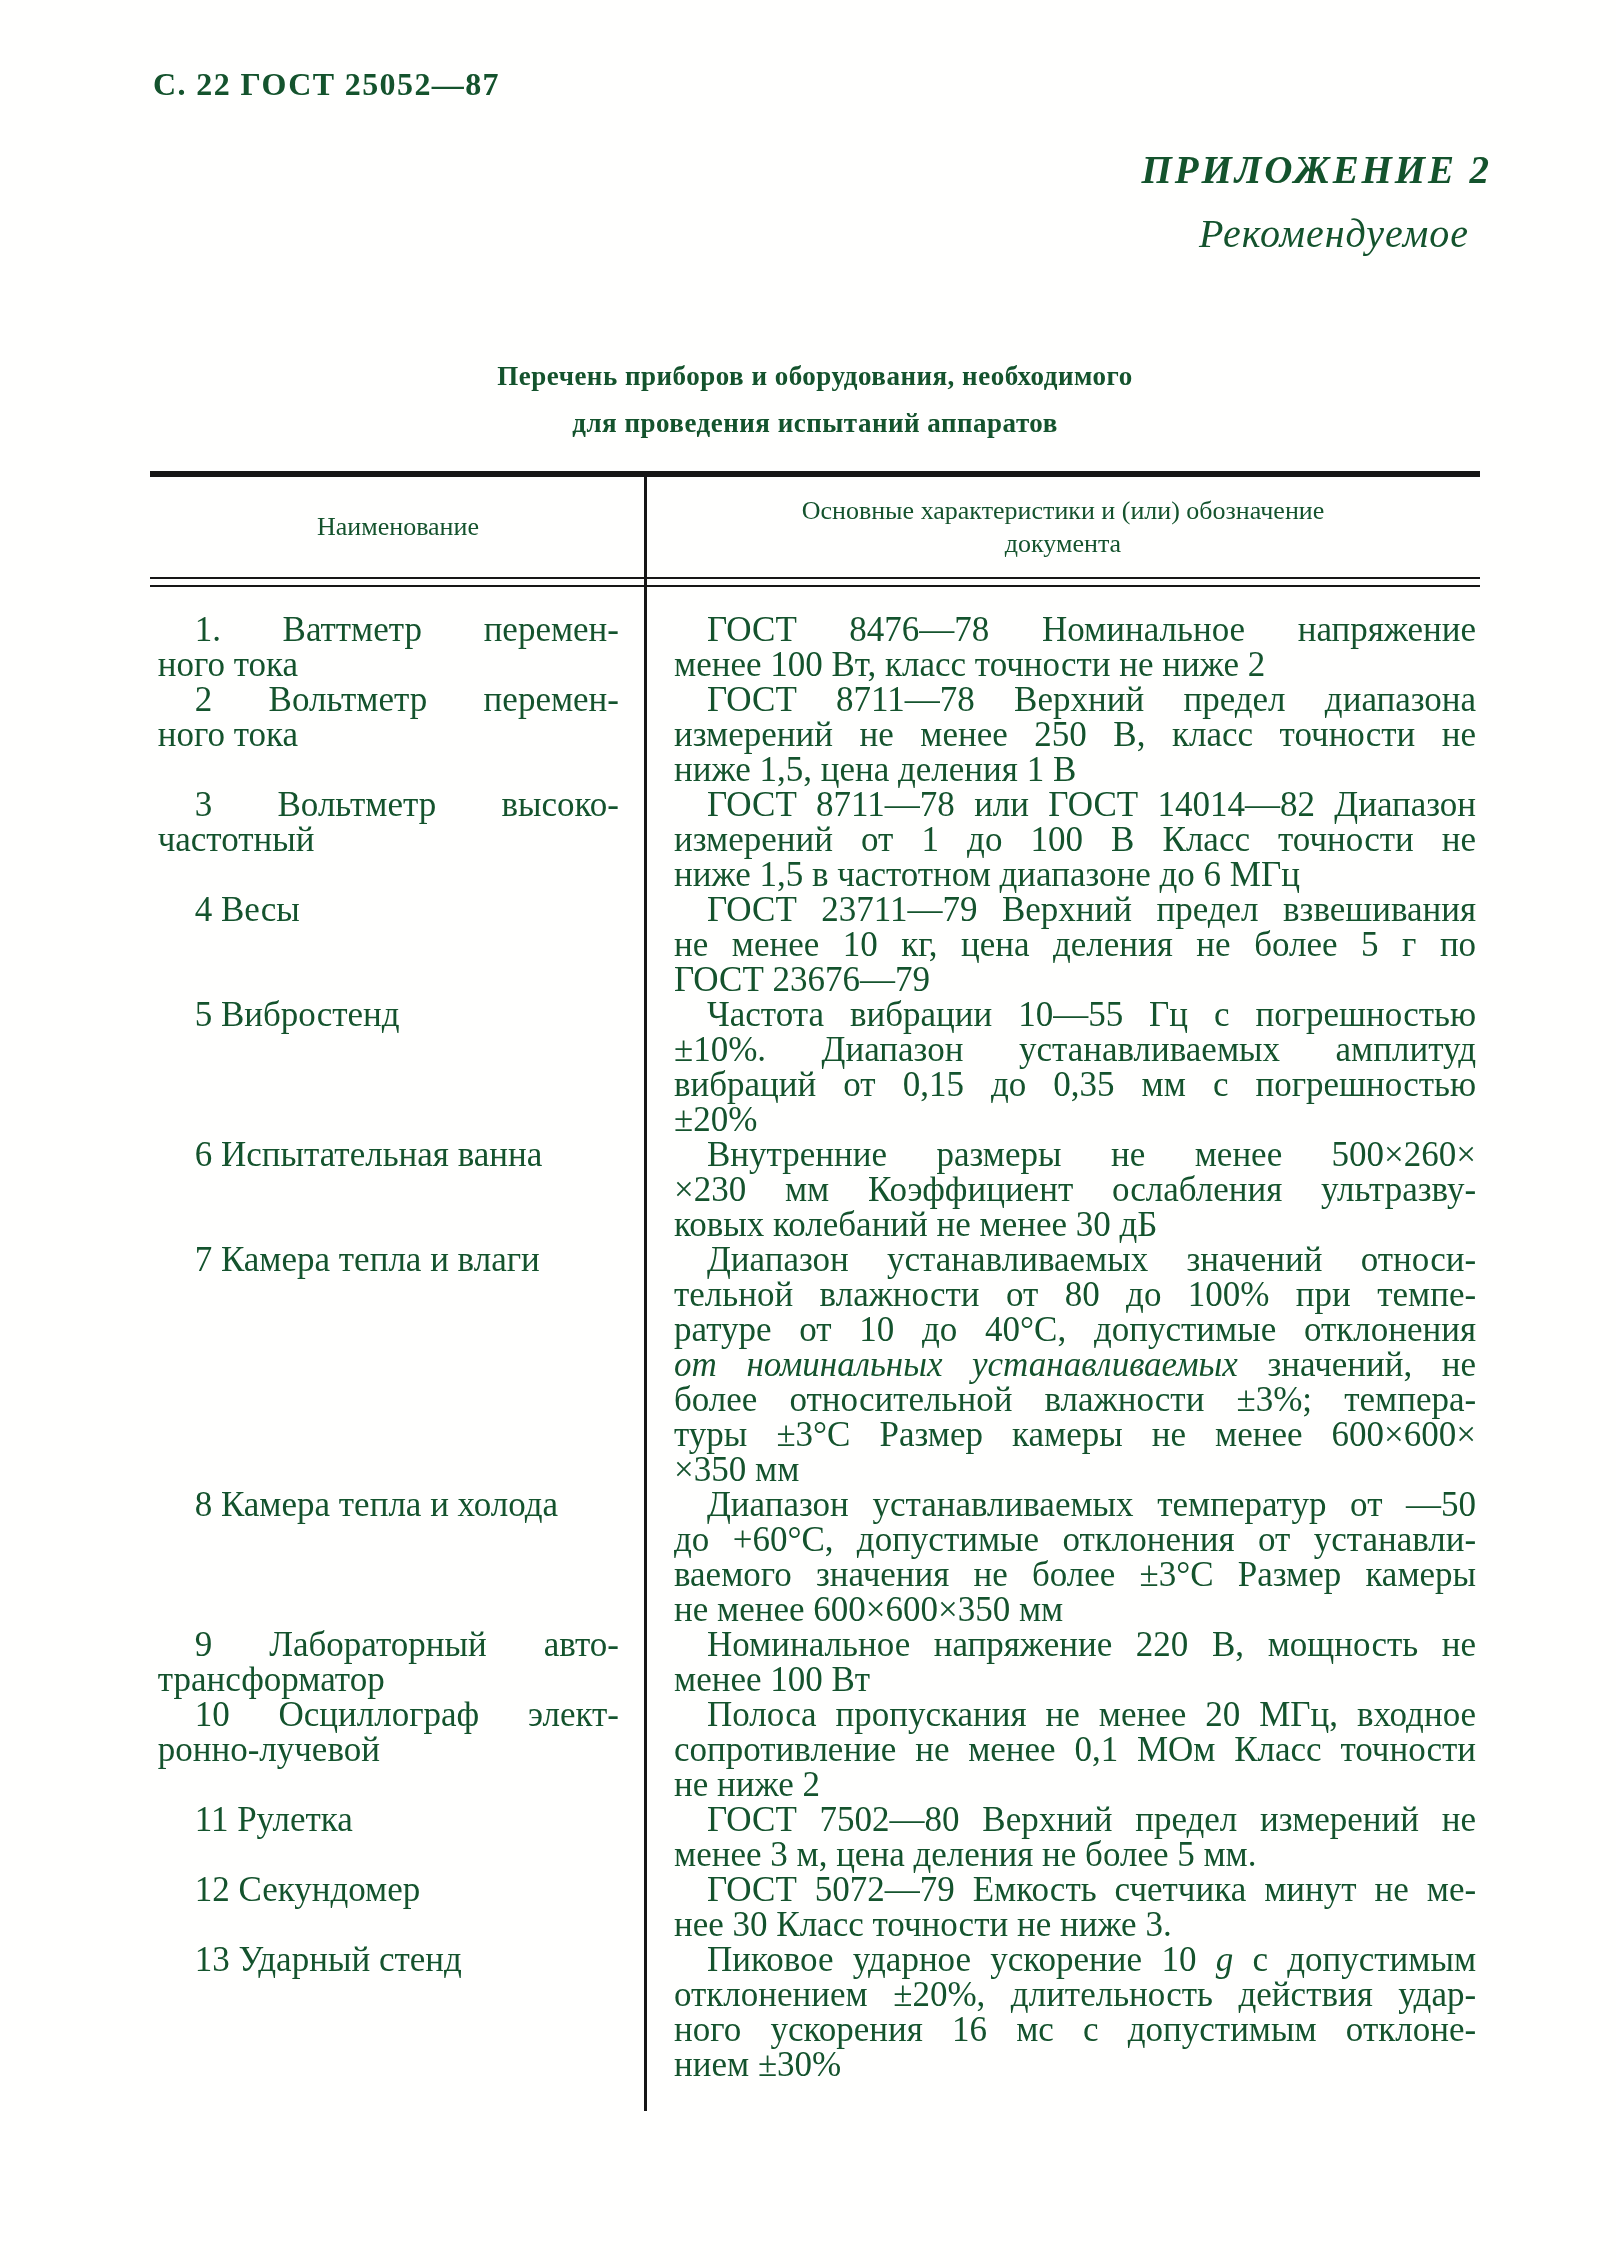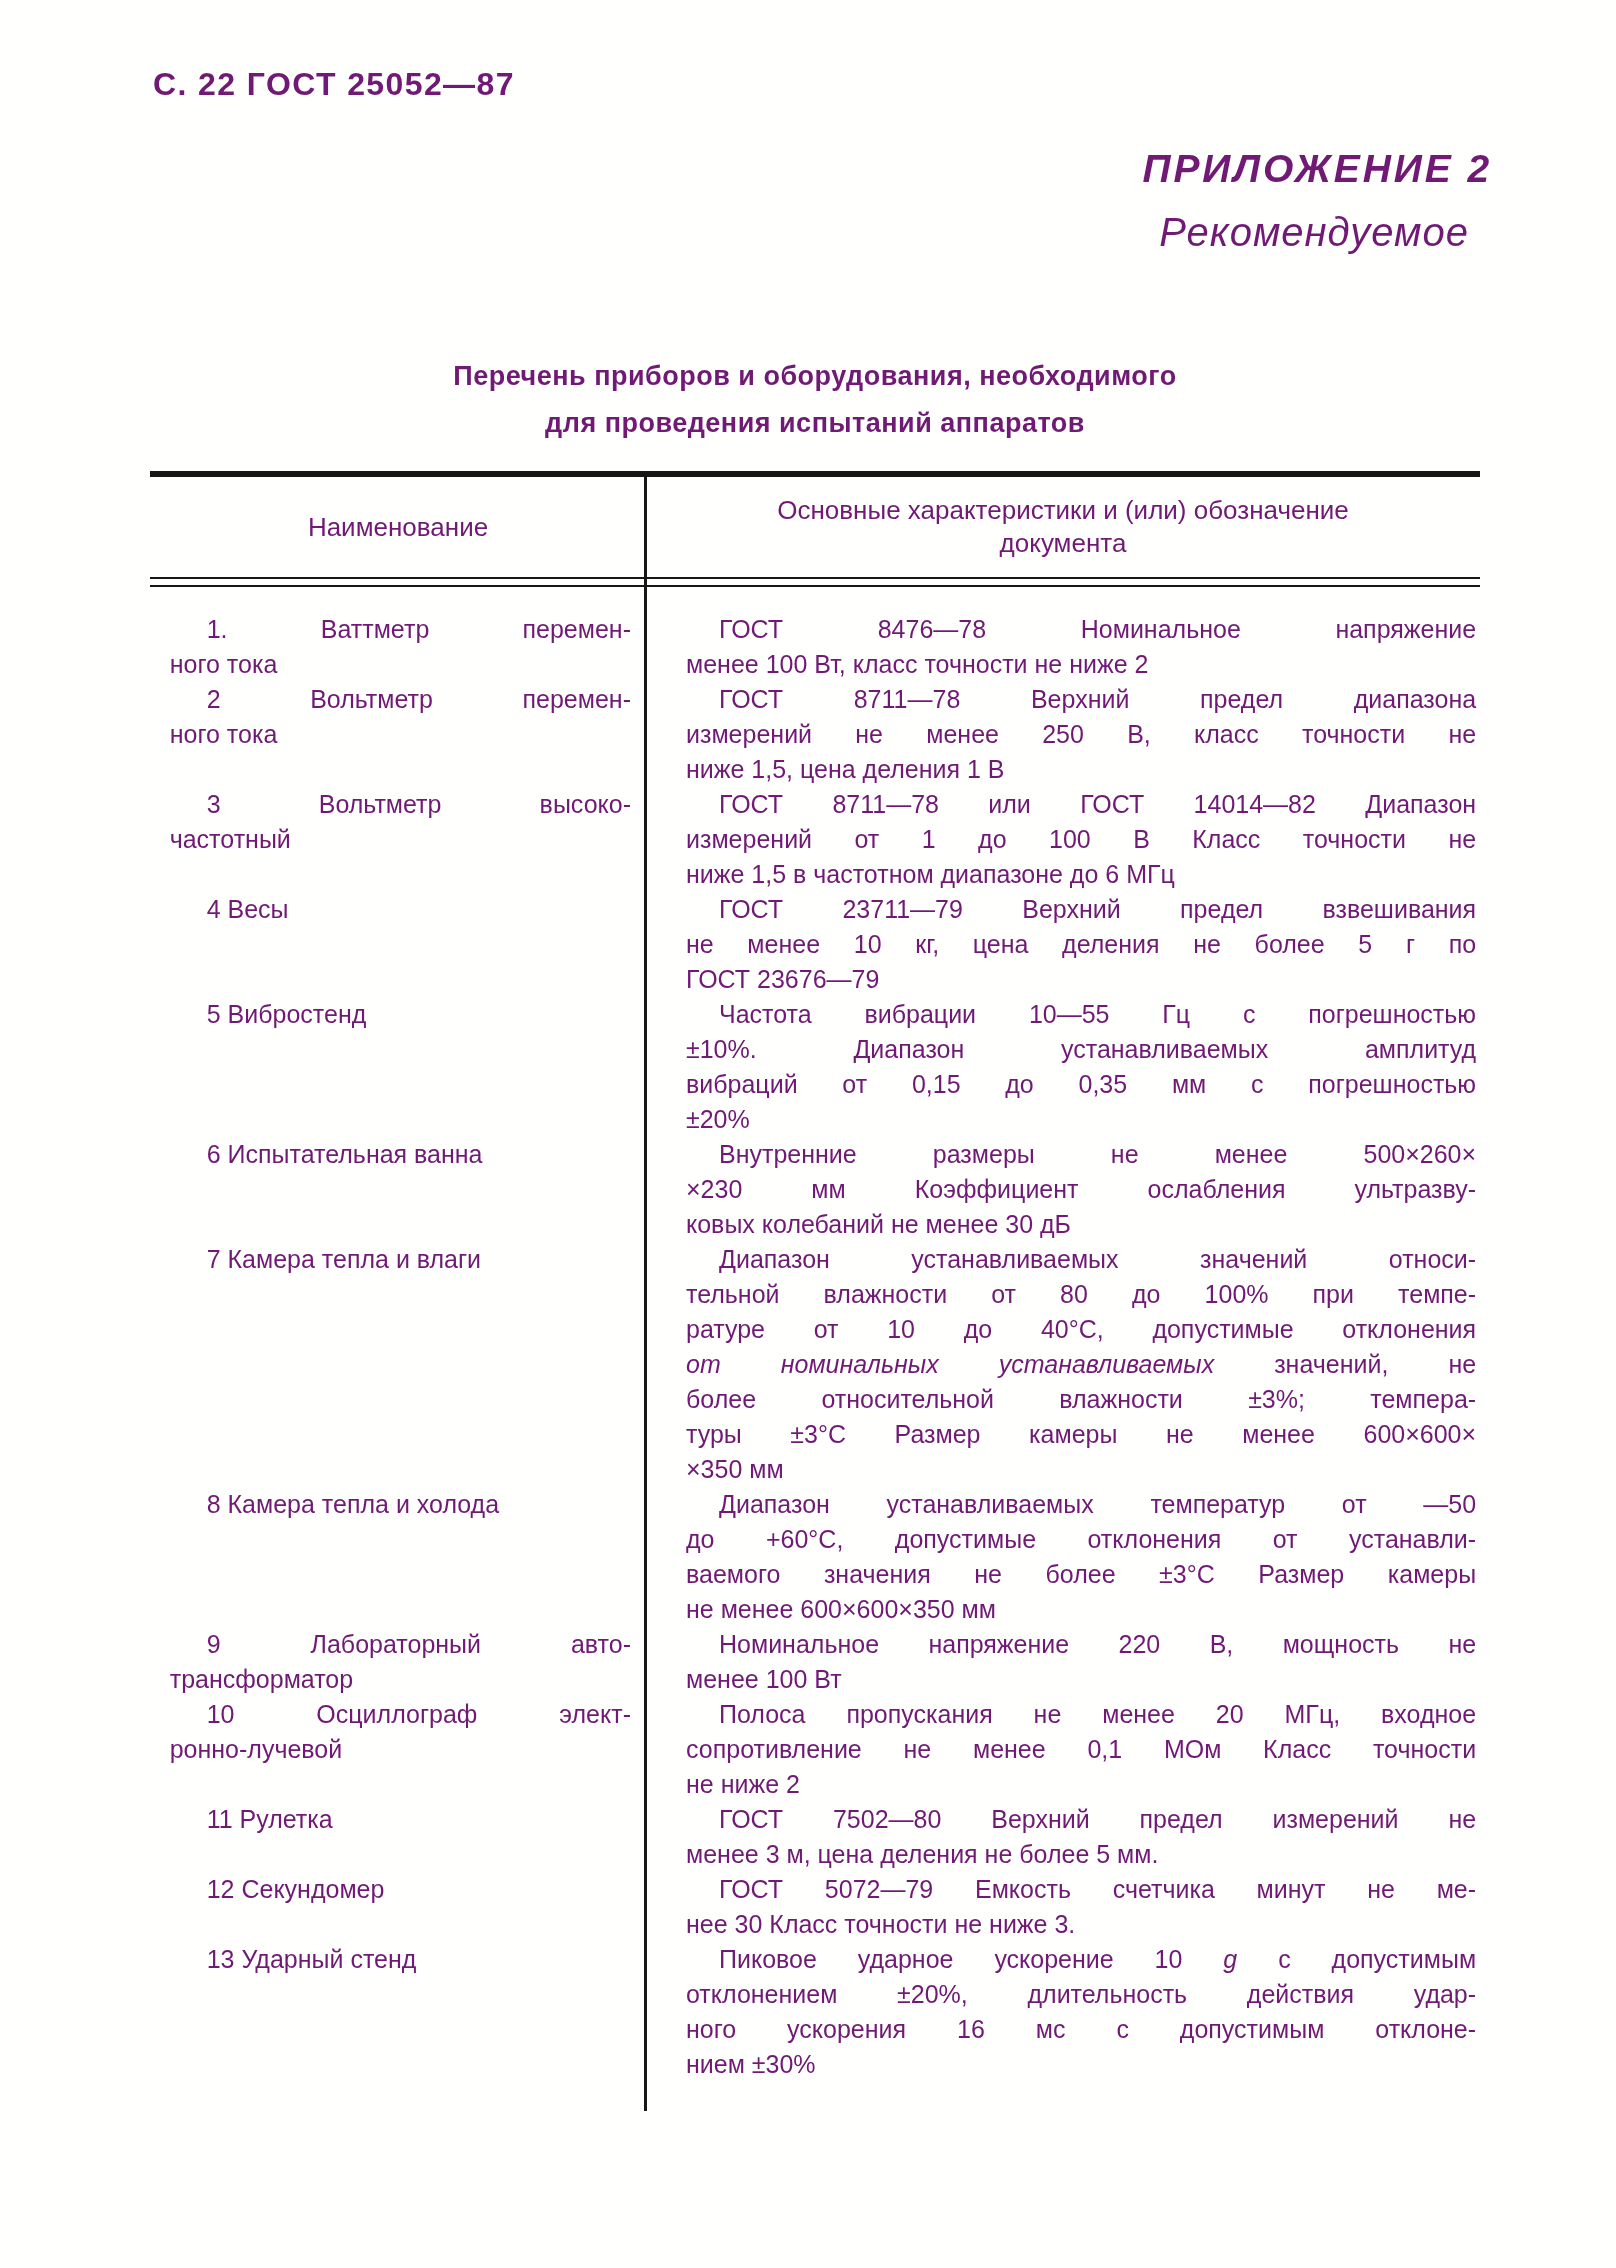--- a/index.html
+++ b/index.html
@@ -1,22 +1,22 @@
 <!DOCTYPE html>
 <html><head>
 <meta charset="utf-8">
 <style>
   * { margin:0; padding:0; box-sizing:border-box; }
   html,body { background:#ffffff; }
   .page {
     position:relative;
     width:1616px; height:2268px;
     background:#fffffe;
-    color:#701a75;
-    font-family:Liberation Sans, sans-serif;
+    color:#14532d;
+    font-family:Liberation Serif, serif;
     overflow:hidden;
   }
   .page-header {
     position:absolute; top:66px; left:153px;
     font-size:32px; font-weight:bold; letter-spacing:1.4px;
     white-space:nowrap;
   }
   .appendix {
     position:absolute; top:147px; right:124px;
     font-size:39px; font-weight:bold; font-style:italic; letter-spacing:2.9px;
@@ -46,21 +46,21 @@
   }
   .th1 { width:496px; text-align:center; padding:0 19.3px; }
   .th2 { flex:1; text-align:center; line-height:33px; padding:0 29px; }
   .hrule {
     height:9.7px;
     border-top:2.9px solid #161616;
     border-bottom:2.9px solid #161616;
   }
   .tbody {
     padding:25px 0 29px 0;
-    font-size:25px; line-height:35px;margin-left:12px;
+    font-size:35px; line-height:35px;
   }
   .trow { display:flex; }
   .cell1 { width:496px; padding:0 27px 0 7.7px; }
   .cell2 { flex:1; padding:0 3.9px 0 28px; }
   .tl { text-align:justify; text-align-last:justify; }
   .tl.ll { text-align-last:left; }
   .cell1 .tl.fl { text-indent:37px; }
   .cell2 .tl.fl { text-indent:33px; }
   .it { font-style:italic; }
 </style>

